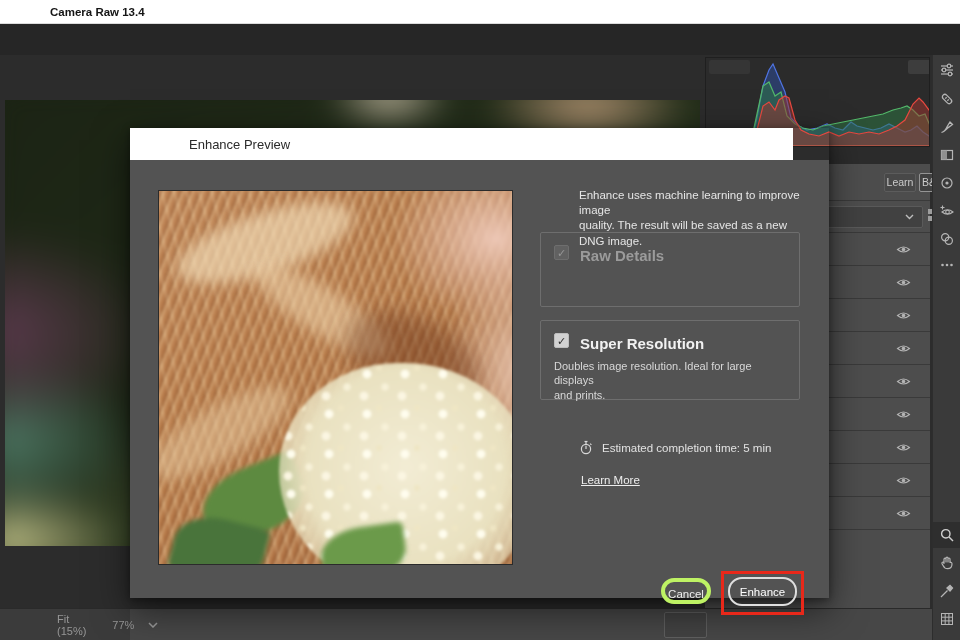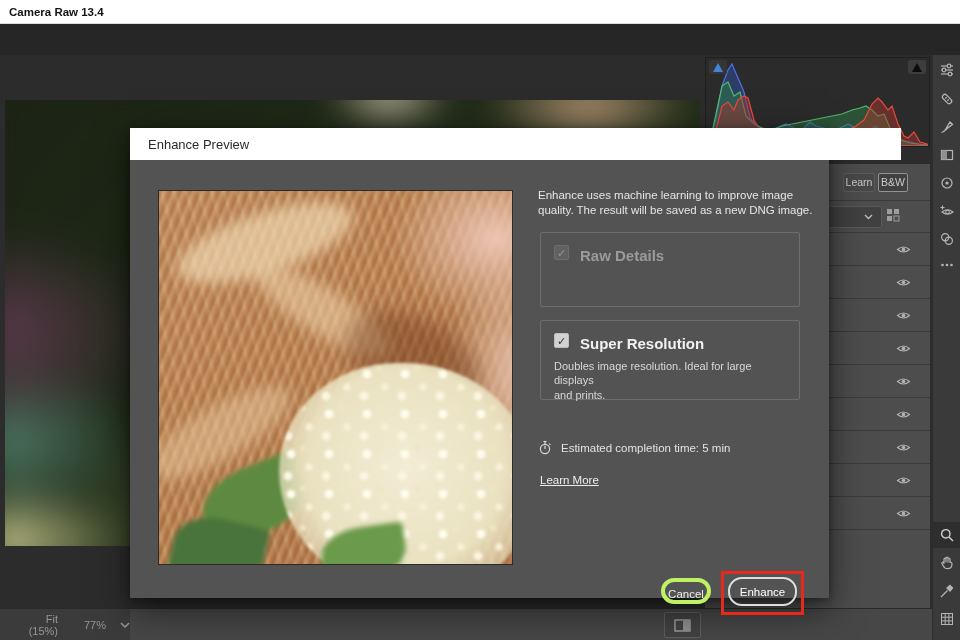--- a/index.html
+++ b/index.html
@@ -1,18 +1,18 @@
 <!DOCTYPE html>
 <html><head>
 <meta charset="utf-8">
 <style>
   * { margin:0; padding:0; box-sizing:border-box; }
   html,body { width:960px; height:640px; overflow:hidden; background:#262626;
     font-family:"Liberation Sans","DejaVu Sans",sans-serif; }
-  .abs { position:absolute; }
+  .abs { position:absolute;padding-left:41px; }
   #stage { position:relative; width:960px; height:640px; }
 
   
   #window-titlebar { left:0; top:0; width:960px; height:24px; background:#ffffff;
     border-bottom:1px solid #dcdcdc; display:flex; align-items:center; }
   #window-title { font-size:11.5px; color:#141414; font-weight:600; padding-left:9px; }
 
   
   #app-titlebar { left:0; top:24px; width:960px; height:31px; background:#4a4a4a; }
   #filename { left:0; top:0; width:705px; height:31px; text-align:center; line-height:31px;
@@ -65,30 +65,30 @@
     border-left:1px solid #2d2d2d; }
   .tool { position:absolute; left:0; width:28px; height:26px;
     display:flex; align-items:center; justify-content:center; }
   .tool.selected { background:#2e2e2e; }
 
   
   #bottom-bar { left:0; top:608px; width:932px; height:32px; background:#474747;
     border-top:1px solid #2a2a2a; }
   #zoom-section { left:0; top:0; width:130px; height:32px; background:#3b3b3b; display:flex;
     align-items:center; }
-  #fit-label { font-size:11px; color:#969696; padding-left:16px;text-align:right; }
+  #fit-label { font-size:11px; color:#969696; padding-left:16px; }
   #zoom-label { font-size:11px; color:#969696; padding-left:26px; }
   #zoom-chevron { margin-left:14px; }
   #before-after-btn { left:664px; top:3px; width:37px; height:26px; background:#424242;
     border:1px solid #5f5f5f; border-radius:2px; display:flex; align-items:center; justify-content:center; }
 
   
   #dialog { left:130px; top:128px; width:699px; height:470px;
     box-shadow:0 12px 34px rgba(0,0,0,.55), 0 2px 8px rgba(0,0,0,.4); }
-  #dialog-titlebar { left:0; top:0; width:771px; height:32px; background:#ffffff; display:flex;
+  #dialog-titlebar { left:0; top:0; width:663px; height:32px; background:#ffffff; display:flex;
     align-items:center; }
   #dialog-title { font-size:13px; color:#2b2b2b; padding-left:18px; }
   #dialog-body { left:0; top:32px; width:699px; height:438px; background:#535353; }
 
   
   #preview { left:28px; top:30px; width:355px; height:375px; border:1px solid #2b2b2b;
     overflow:hidden; background:#b97f4e; }
   #hair-base { position:absolute; inset:-6px; filter:blur(1.5px);
     background:
       radial-gradient(ellipse 140px 110px at 94% 14%, #ecc6b4 0%, rgba(236,198,180,0) 75%),

